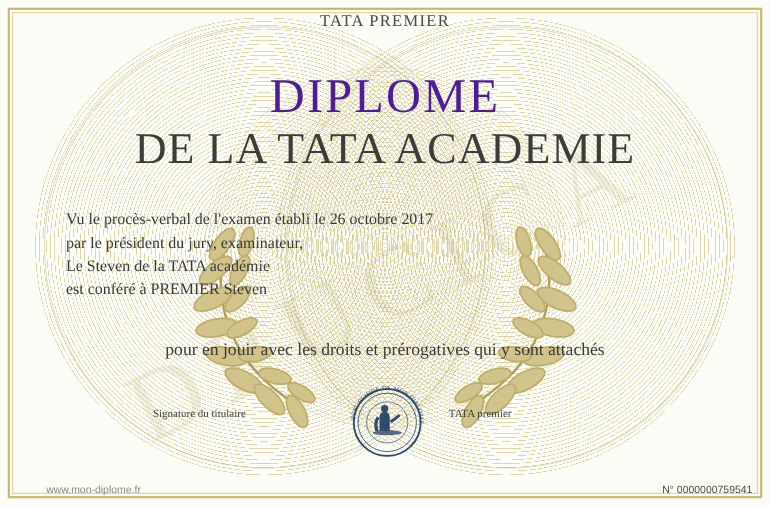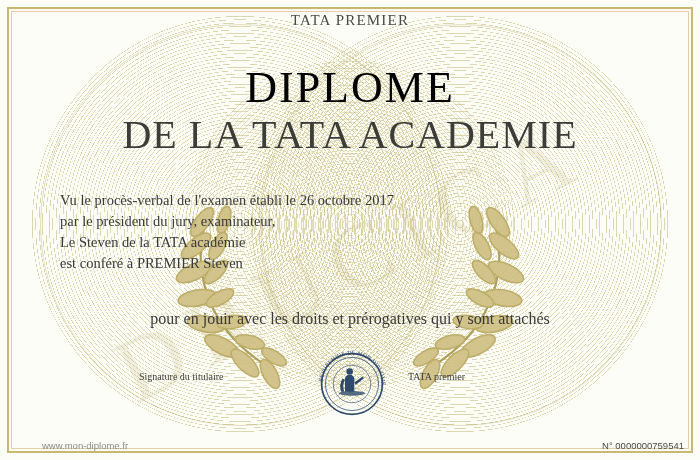--- a/index.html
+++ b/index.html
@@ -96,21 +96,21 @@
     position: absolute;
     top: 66px;
     left: 0; right: 0;
     text-align: center;
     line-height: 1.02;
   }
   #main-title .line1 {
     display: block;
     font-size: 44px;
     letter-spacing: 2px;
-    color: #000000;
+    color: #4c1d95;
   }
   #main-title .line2 {
     display: block;
     font-size: 40px;
     letter-spacing: 1px;
     color: #3c3c39;
     margin-top: 4px;
   }
 
   #body-text {

